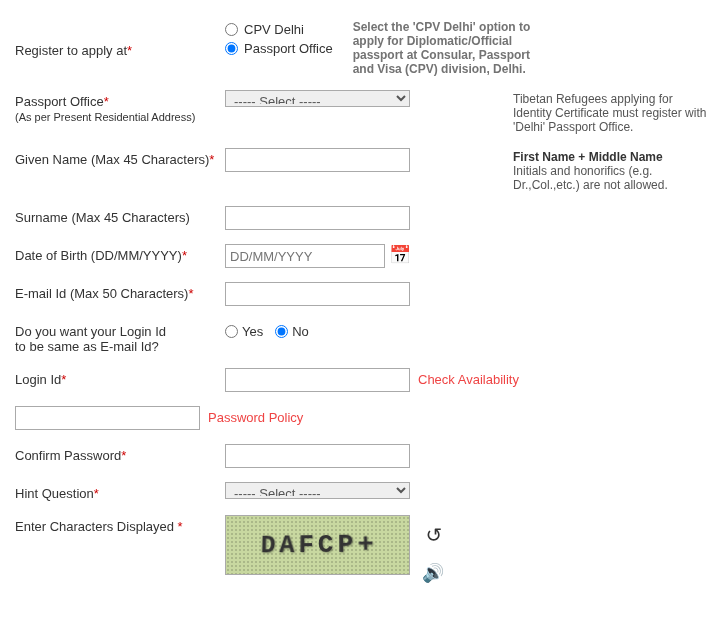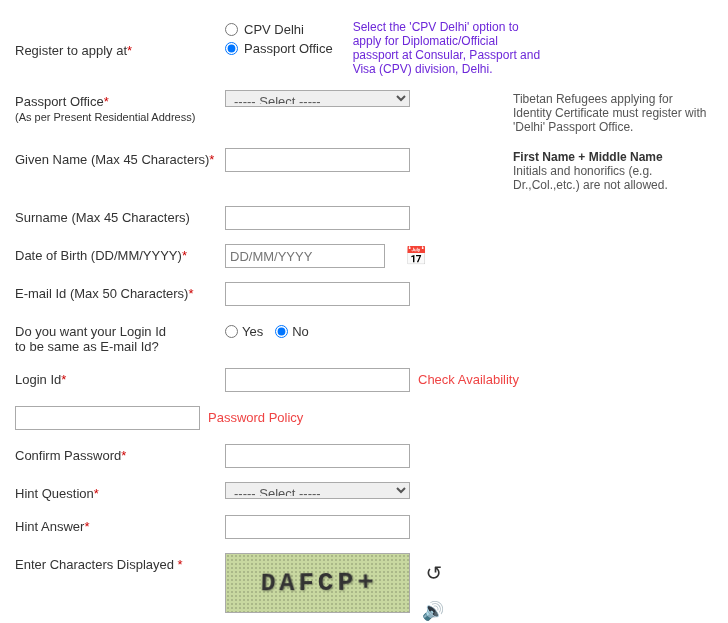--- a/index.html
+++ b/index.html
@@ -60,22 +60,22 @@
     select {
       width: 185px;
       height: 17px;
       border: 1px solid #aaa;
       font-size: 13px;
       padding: 2px 4px;
       color: #555;
     }
     .date-input-wrap {
       display: flex;
-      align-items: center;
-      gap: 20px;
+      align-items: flex-start;
+      gap: 4px;
     }
     .date-input-wrap input[type="text"] {
       width: 160px;
     }
     .calendar-icon {
       font-size: 18px;
       cursor: pointer;
       color: #555;
     }
     .radio-group {
@@ -112,22 +112,23 @@
     .register-at-options label {
       display: flex;
       align-items: center;
       gap: 6px;
       cursor: pointer;
       font-size: 13px;
     }
     .register-at-info {
       padding-left: 20px;
       font-size: 12px;
-      color: #6d28d9;
+      color: #737373;
       max-width: 210px;
+      font-weight: bold;
     }
     .link-blue {
       color: #ef4444;
       cursor: pointer;
       font-size: 13px;
       padding-top: 4px;
       text-decoration: none;
       white-space: nowrap;
     }
     .captcha-area {
@@ -323,29 +324,20 @@
       <span>Hint Question</span><span class="required-star">*</span>
     </div>
     <div class="input-col">
       <select>
         <option>----- Select -----</option>
       </select>
     </div>
     <div class="info-col"></div>
   </div>
 
-  <div class="form-row">
-    <div class="label-col">
-      <span>Hint Answer</span><span class="required-star">*</span>
-    </div>
-    <div class="input-col">
-      <input type="text" style="">
-    </div>
-    <div class="info-col"></div>
-  </div>
 
   <div class="form-row">
     <div class="label-col">
       <span>Enter Characters Displayed</span><span class="required-star"> *</span>
     </div>
     <div class="input-col" style="flex-direction:column; gap:6px;">
       <div class="captcha-area">
         <div class="captcha-box">
           <div class="captcha-dots"></div>
           <span class="captcha-text">DAFCP+</span>

